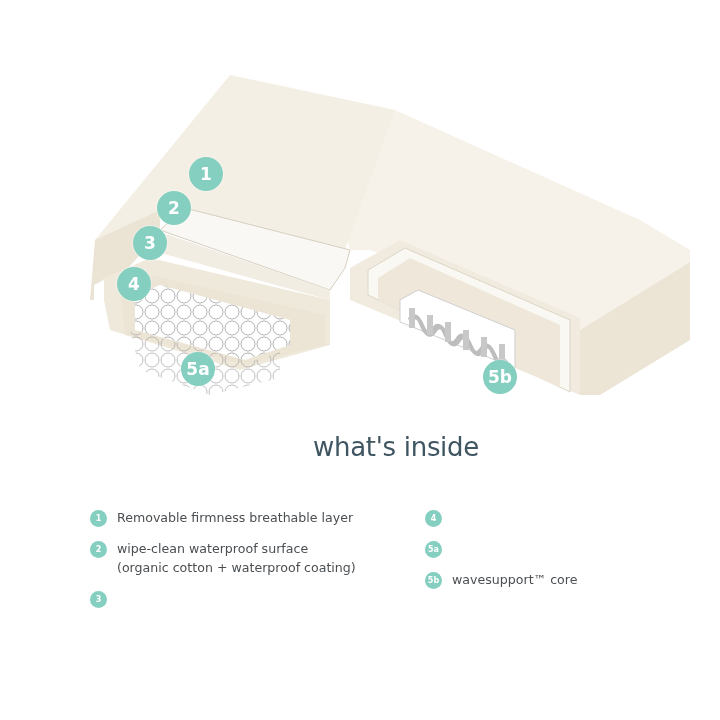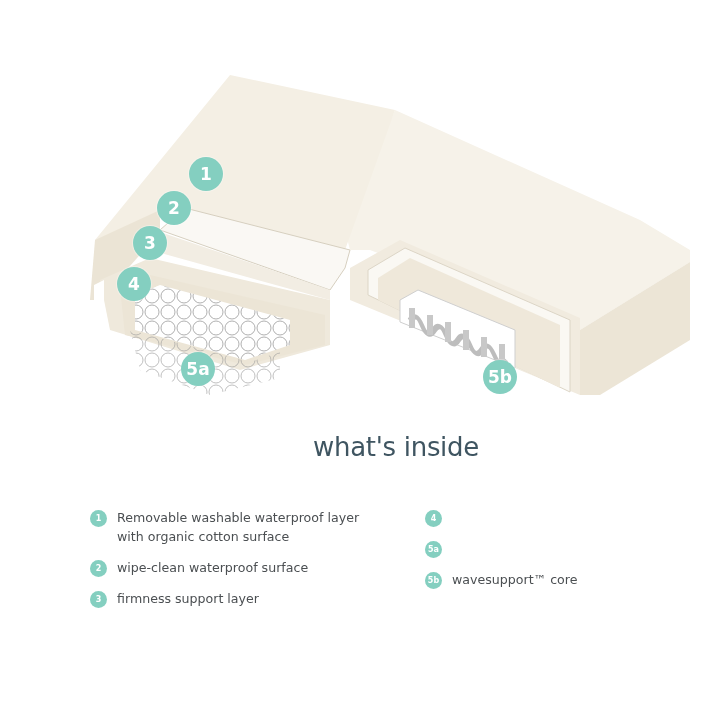--- a/index.html
+++ b/index.html
@@ -118,35 +118,32 @@
   <div class="badge" style="left:181px; top:352px;">5a</div>
   <div class="badge" style="left:483px; top:360px;">5b</div>
 </div>
 
 <h1 class="heading">what's inside</h1>
 
 <div class="legend left">
   <div class="legend-item">
     <div class="legend-dot">1</div>
     <div class="legend-text">
-      <span>Removable washable waterproof layer</span>
-      <span>with organic cotton surface</span>
+      <span>Removable firmness breathable layer</span>
     </div>
   </div>
   <div class="legend-item">
     <div class="legend-dot">2</div>
     <div class="legend-text">
       <span>wipe-clean waterproof surface</span>
+      <span>(organic cotton + waterproof coating)</span>
     </div>
   </div>
   <div class="legend-item">
     <div class="legend-dot">3</div>
-    <div class="legend-text">
-      <span>firmness support layer</span>
-    </div>
   </div>
 </div>
 
 <div class="legend right">
   <div class="legend-item">
     <div class="legend-dot">4</div>
   </div>
   <div class="legend-item">
     <div class="legend-dot">5a</div>
   </div>

